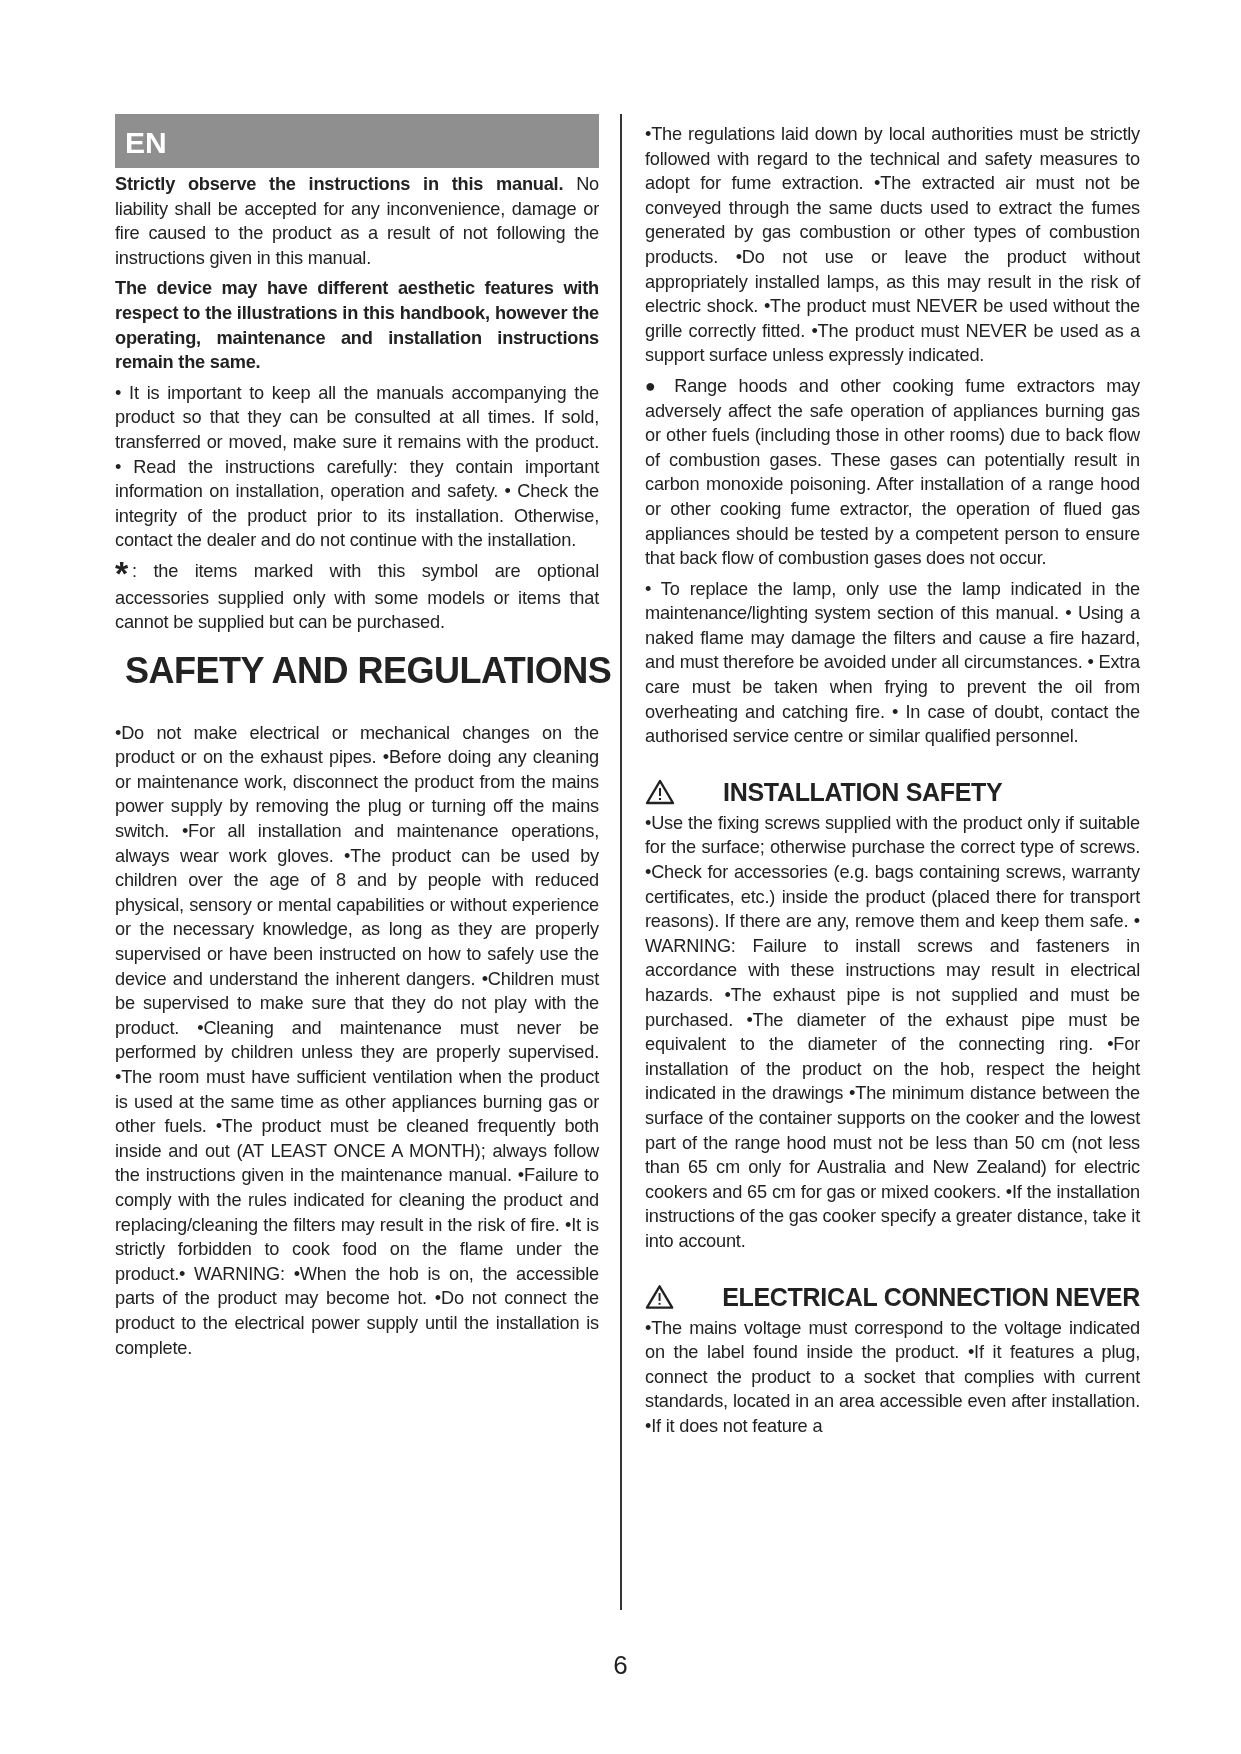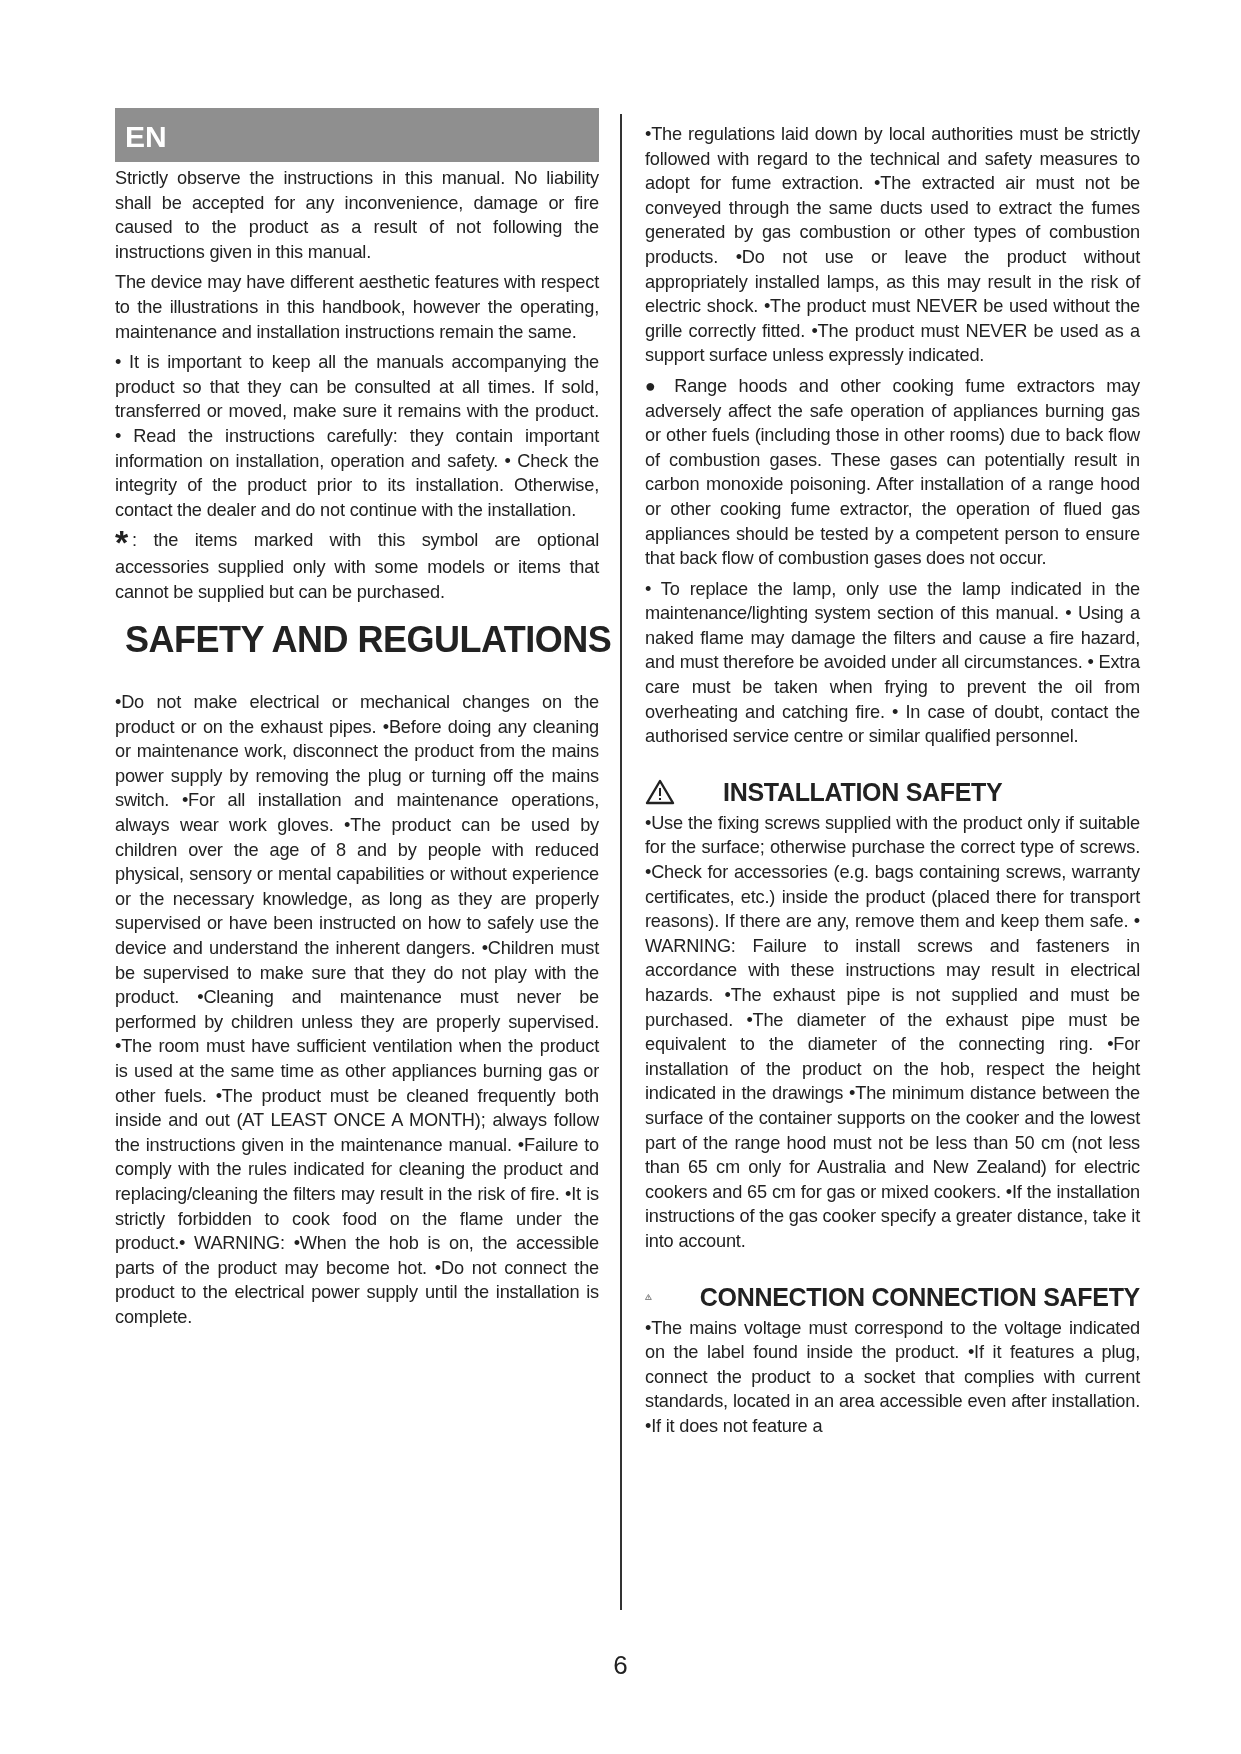--- a/index.html
+++ b/index.html
@@ -2,37 +2,37 @@
 <html><head>
 <meta charset="utf-8">
 <style>
   html, body { margin: 0; padding: 0; }
   body {
     width: 1241px; height: 1754px; background: #ffffff;
     font-family: "Liberation Sans", sans-serif; color: #222;
     position: relative; overflow: hidden;
   }
   .col {
-    position: absolute; top: 108px;
+    position: absolute; top: 114px;
     font-size: 18.2px; line-height: 24.6px;
     text-align: justify; letter-spacing: -0.2px;
   }
   .col-left { left: 115px; width: 484px; }
   .col-right { left: 645px; width: 495px; top: 118px; }
   .divider {
     position: absolute; left: 620px; top: 114px; width: 2px; height: 1496px;
     background: #333;
   }
   .lang-bar {
     background: #8f8f8f; color: #fff; font-weight: bold;
     font-size: 30px; height: 54px; line-height: 58px;
     padding-left: 10px; margin-bottom: 4px; letter-spacing: 0;
   }
   p { margin: 4px 0 6px 0; }
-  .bold { font-weight: normal; }
+  .bold { font-weight: bold; }
   .h-notes {
     font-weight: bold; font-size: 24px; margin: 20px 0 8px 0; line-height: 30px;
     display: flex; align-items: center; letter-spacing: 0;
   }
   .h-notes .sq { display: inline-block; width: 19px; height: 19px; background: #111; margin-right: 6px; }
   .star { font-size: 34px; font-weight: bold; vertical-align: -8px; margin-right: 4px; }
   .h-main {
     font-weight: bold; font-size: 36px; line-height: 44px; margin: 14px 0 28px 0;
     display: flex; align-items: center; letter-spacing: -0.5px; white-space: nowrap;
   }
@@ -85,18 +85,18 @@
   </div>
   <p>•Use the fixing screws supplied with the product only if suitable for the surface; otherwise purchase the correct type of screws. •Check for accessories (e.g. bags containing screws, warranty certificates, etc.) inside the product (placed there for transport reasons). If there are any, remove them and keep them safe. • WARNING: Failure to install screws and fasteners in accordance with these instructions may result in electrical hazards. •The exhaust pipe is not supplied and must be purchased. •The diameter of the exhaust pipe must be equivalent to the diameter of the connecting ring. •For installation of the product on the hob, respect the height indicated in the drawings •The minimum distance between the surface of the container supports on the cooker and the lowest part of the range hood must not be less than 50 cm (not less than 65 cm only for Australia and New Zealand) for electric cookers and 65 cm for gas or mixed cookers. •If the installation instructions of the gas cooker specify a greater distance, take it into account.</p>
 
   <div class="gap"></div>
   <div class="h-sub">
     <svg width="30" height="26" viewBox="0 0 30 26">
         <path d="M15 2 L28 24 L2 24 Z" fill="none" stroke="#222" stroke-width="2.4" stroke-linejoin="round"></path>
         <rect x="14" y="9" width="2" height="8" fill="#222"></rect>
         <rect x="14" y="19" width="2" height="2" fill="#222"></rect>
       </svg>
-    <span>CONNECTION CONNECTION SAFETY</span>
+    <span>ELECTRICAL CONNECTION NEVER</span>
   </div>
   <p>•The mains voltage must correspond to the voltage indicated on the label found inside the product. •If it features a plug, connect the product to a socket that complies with current standards, located in an area accessible even after installation. •If it does not feature a</p>
 </div>
 
 <div class="page-number">6</div>
 
 </body></html>

